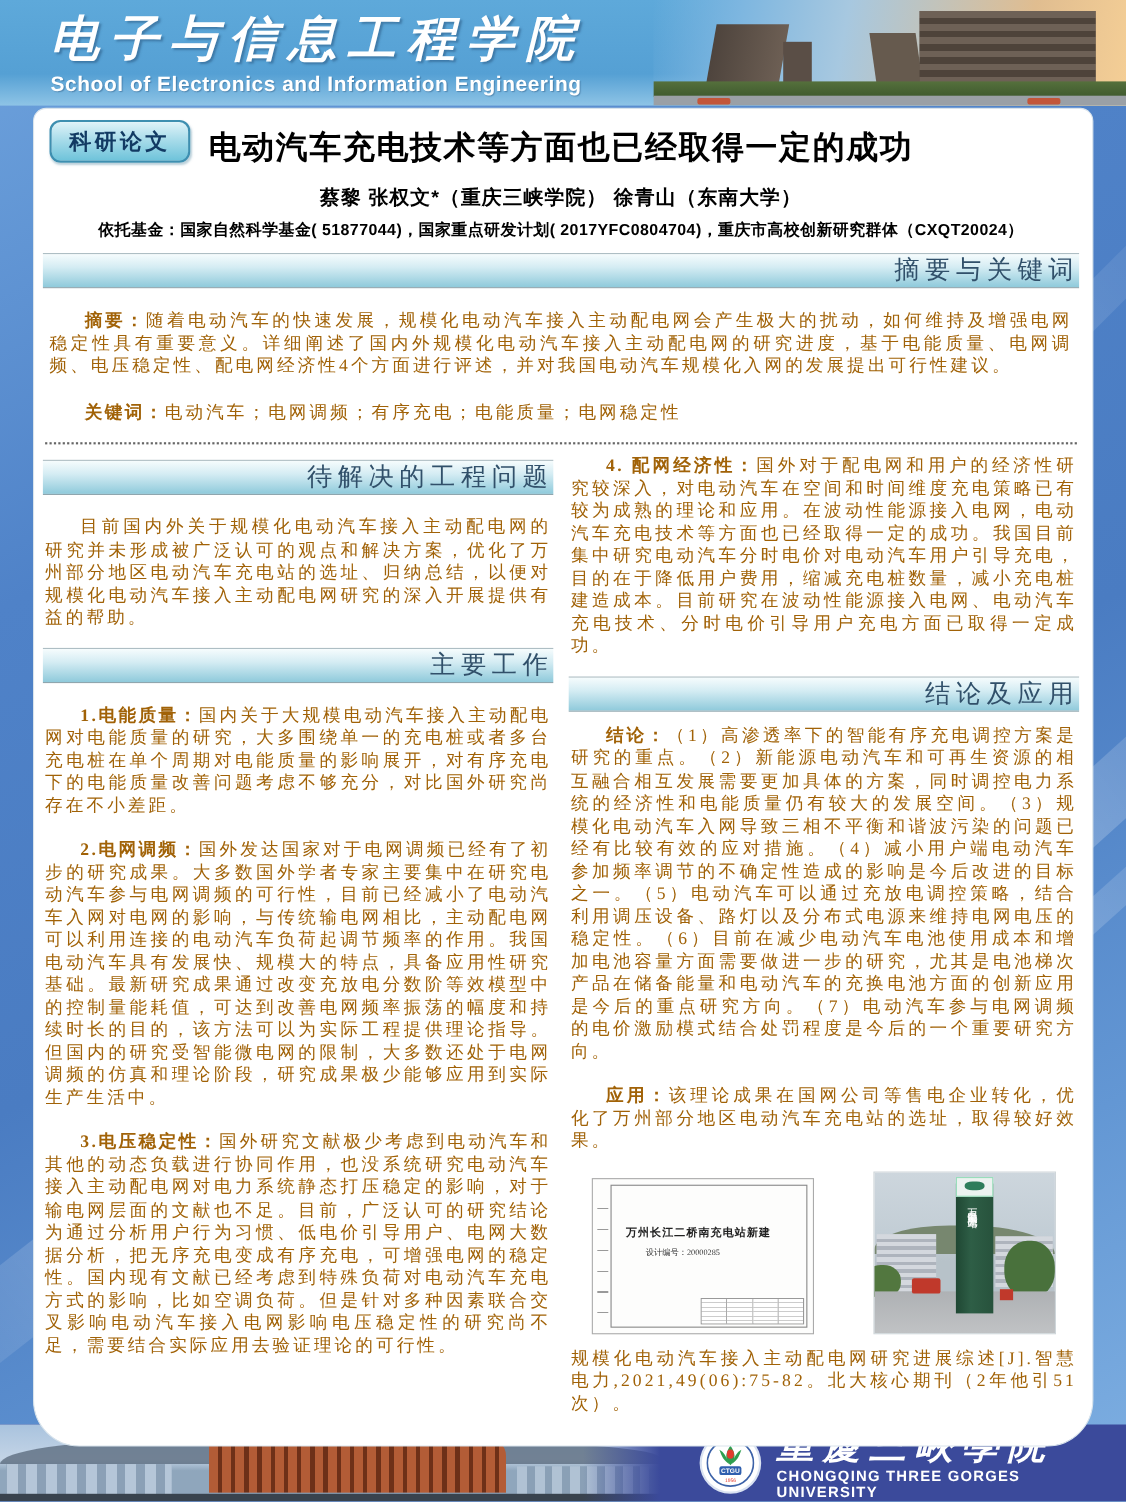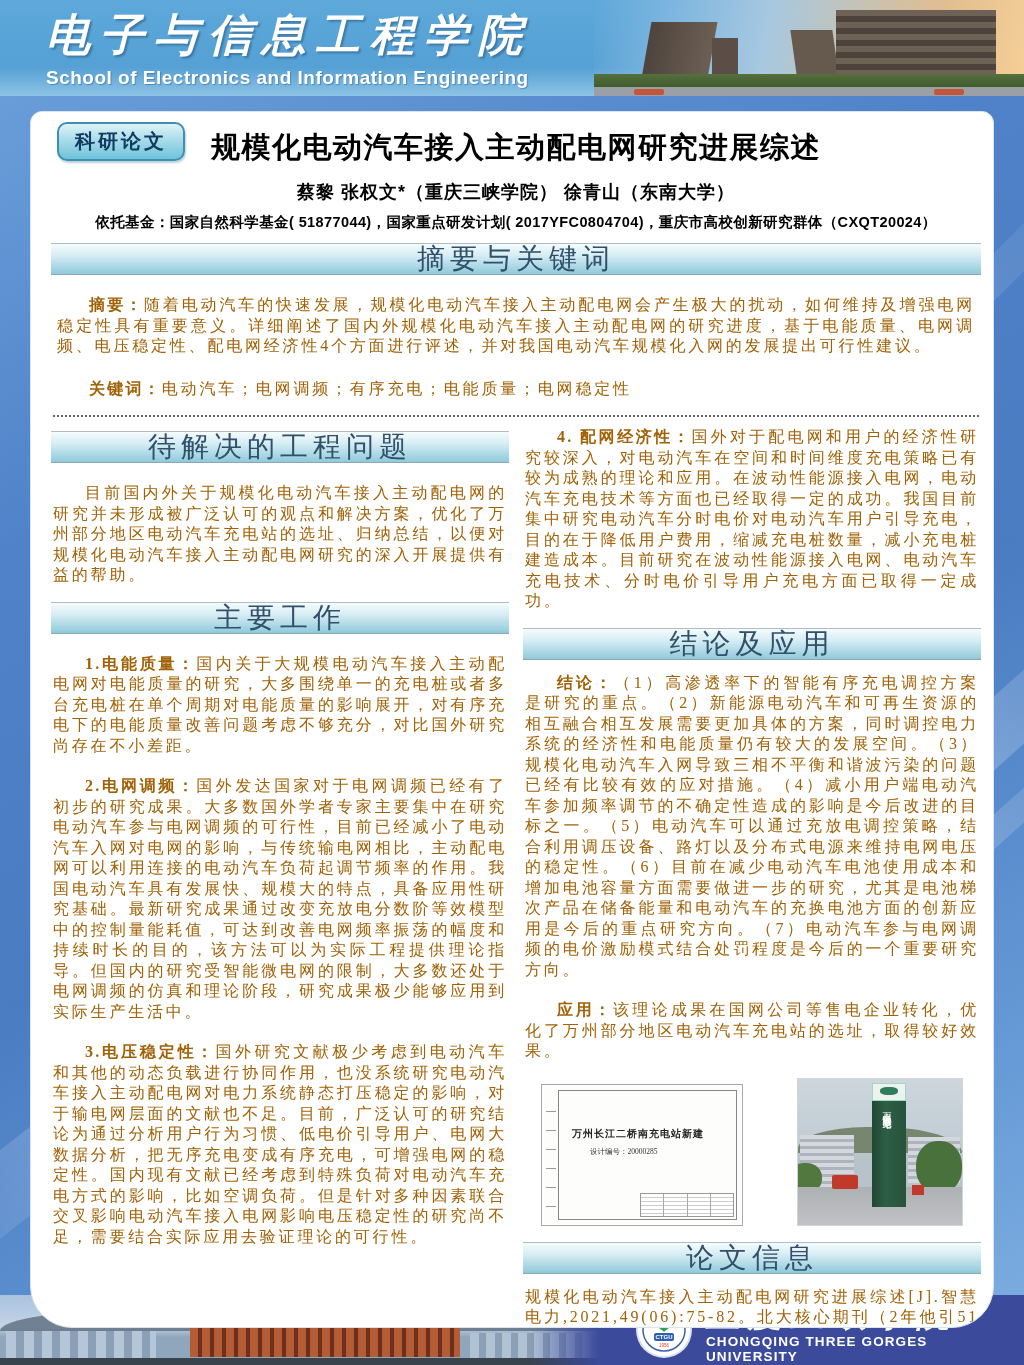--- a/index.html
+++ b/index.html
@@ -26,37 +26,37 @@
   .cp-bldg-a{position:absolute;left:52px;bottom:12px;width:66px;height:62px;background:linear-gradient(90deg,#4e443d,#6d5f54);transform:skewX(-10deg);}
   .cp-bldg-a2{position:absolute;left:118px;bottom:12px;width:26px;height:46px;background:#5a4e46;}
   .cp-bldg-b{position:absolute;right:28px;bottom:14px;width:160px;height:72px;background:#5d5146;
     background-image:repeating-linear-gradient(180deg,#6e6156 0 6px,#4e433a 6px 12px);}
   .cp-bldg-b2{position:absolute;right:188px;bottom:14px;width:42px;height:52px;background:#665a4e;transform:skewX(8deg);}
   .cp-green{position:absolute;left:0;bottom:8px;width:100%;height:14px;background:linear-gradient(180deg,#55703c,#3f5a2e);}
   .cp-road{position:absolute;left:0;bottom:0;width:100%;height:9px;background:#9aa0a6;}
   .cp-accent{position:absolute;bottom:1px;width:30px;height:6px;background:#c2563a;border-radius:2px;}
 
   
-  .card{position:absolute;left:30px;top:111px;width:964px;height:1217px;z-index:2;background:#fff;
+  .card{position:absolute;left:30px;top:98px;width:964px;height:1217px;z-index:2;background:#fff;
     border:1px solid #d9e4ec;border-radius:12px 12px 42px 42px;box-sizing:border-box;
-    padding:6px 12px 0 20px;overflow:hidden;}
+    padding:6px 12px 0 8px;overflow:hidden;}
 
   .title-row{position:relative;text-align:center;}
   .badge{position:absolute;left:6px;top:4px;padding:4px 16px;border:2px solid #3e8fb0;border-radius:10px;
     background:linear-gradient(180deg,#dff3f8 0%,#a9dcea 45%,#6ec3da 100%);
     color:#123a63;font-size:20px;font-weight:bold;letter-spacing:3px;
     font-family:"Liberation Serif",serif;box-shadow:1px 2px 2px rgba(60,120,150,.35);}
   .ptitle{display:inline-block;margin-top:10px;font-size:29px;font-weight:bold;color:#000;letter-spacing:1.5px;}
   .authors{margin-top:12px;font-size:18px;font-weight:bold;color:#000;letter-spacing:1px;}
   .funding{margin-top:9px;font-size:14.5px;font-weight:bold;color:#000;letter-spacing:.4px;}
 
-  .bar{height:30px;line-height:29px;text-align:center;margin-top:11px;
+  .bar{height:30px;line-height:29px;text-align:right;margin-top:11px;
     background:linear-gradient(180deg,#f6fcfd 0%,#d4ecf3 40%,#8fcadb 100%);
     border-top:1px solid #aebec4;border-bottom:1px solid #8fa6ae;
-    color:#31506a;font-size:28px;letter-spacing:5px;font-family:"Liberation Serif",serif;}
+    color:#31506a;font-size:23px;letter-spacing:5px;font-family:"Liberation Serif",serif;}
 
   .body-p{margin:13px 6px 0 6px;text-indent:2em;font-size:16px;line-height:20.5px;letter-spacing:2.8px;
     color:#a16207;text-align:justify;font-family:"Liberation Serif","DejaVu Serif",serif;}
   .body-p b{letter-spacing:2.2px;}
   .keywords-p{margin-top:22px;}
   .dotted{margin:16px 2px 0 2px;border-bottom:2px dotted #666;height:0;}
 
   .columns{display:flex;gap:14px;margin-top:2px;}
   .col{width:468px;box-sizing:border-box;}
   .col .bar{margin-top:16px;}
@@ -139,21 +139,21 @@
     <div class="school">
       <div class="school-cn">电子与信息工程学院</div>
       <div class="school-en">School of Electronics and Information Engineering</div>
     </div>
   </div>
 
   <div class="card">
 
     <div class="title-row">
       <span class="badge">科研论文</span>
-      <div class="ptitle">规模化电动汽车接入主动配电网研究进展综述</div>
+      <div class="ptitle">电动汽车充电技术等方面也已经取得一定的成功</div>
       <div class="authors">蔡黎 张权文*（重庆三峡学院） 徐青山（东南大学）</div>
       <div class="funding">依托基金：国家自然科学基金( 51877044)，国家重点研发计划( 2017YFC0804704)，重庆市高校创新研究群体（CXQT20024）</div>
     </div>
 
     <div class="bar">摘要与关键词</div>
 
     <p class="body-p" style="margin-top:20px"><b>摘要：</b><span>随着电动汽车的快速发展，规模化电动汽车接入主动配电网会产生极大的扰动，如何维持及增强电网稳定性具有重要意义。详细阐述了国内外规模化电动汽车接入主动配电网的研究进度，基于电能质量、电网调频、电压稳定性、配电网经济性4个方面进行评述，并对我国电动汽车规模化入网的发展提出可行性建议。</span></p>
 
     <p class="body-p keywords-p"><b>关键词：</b><span>电动汽车；电网调频；有序充电；电能质量；电网稳定性</span></p>
 
@@ -201,21 +201,20 @@
             <div class="sp-barrier"></div>
             <div class="sp-cart"></div>
             <div class="sp-pylon"></div>
             <div class="sp-pylon-cap">
                 <i></i>
               </div>
             <div class="sp-sign-text">万州电动汽车充电站</div>
           </div>
         </div>
 
-        <div class="bar">论文信息</div>
         <p class="body-p" style="text-indent:0">规模化电动汽车接入主动配电网研究进展综述[J].智慧电力,2021,49(06):75-82。北大核心期刊（2年他引51次）。</p>
       </div>
     </div>
   </div>
 
   <div class="footer">
     <div class="footer-photo">
       <div class="fp-mtn"></div>
       <div class="fp-city1"></div>
       <div class="fp-main"></div>

